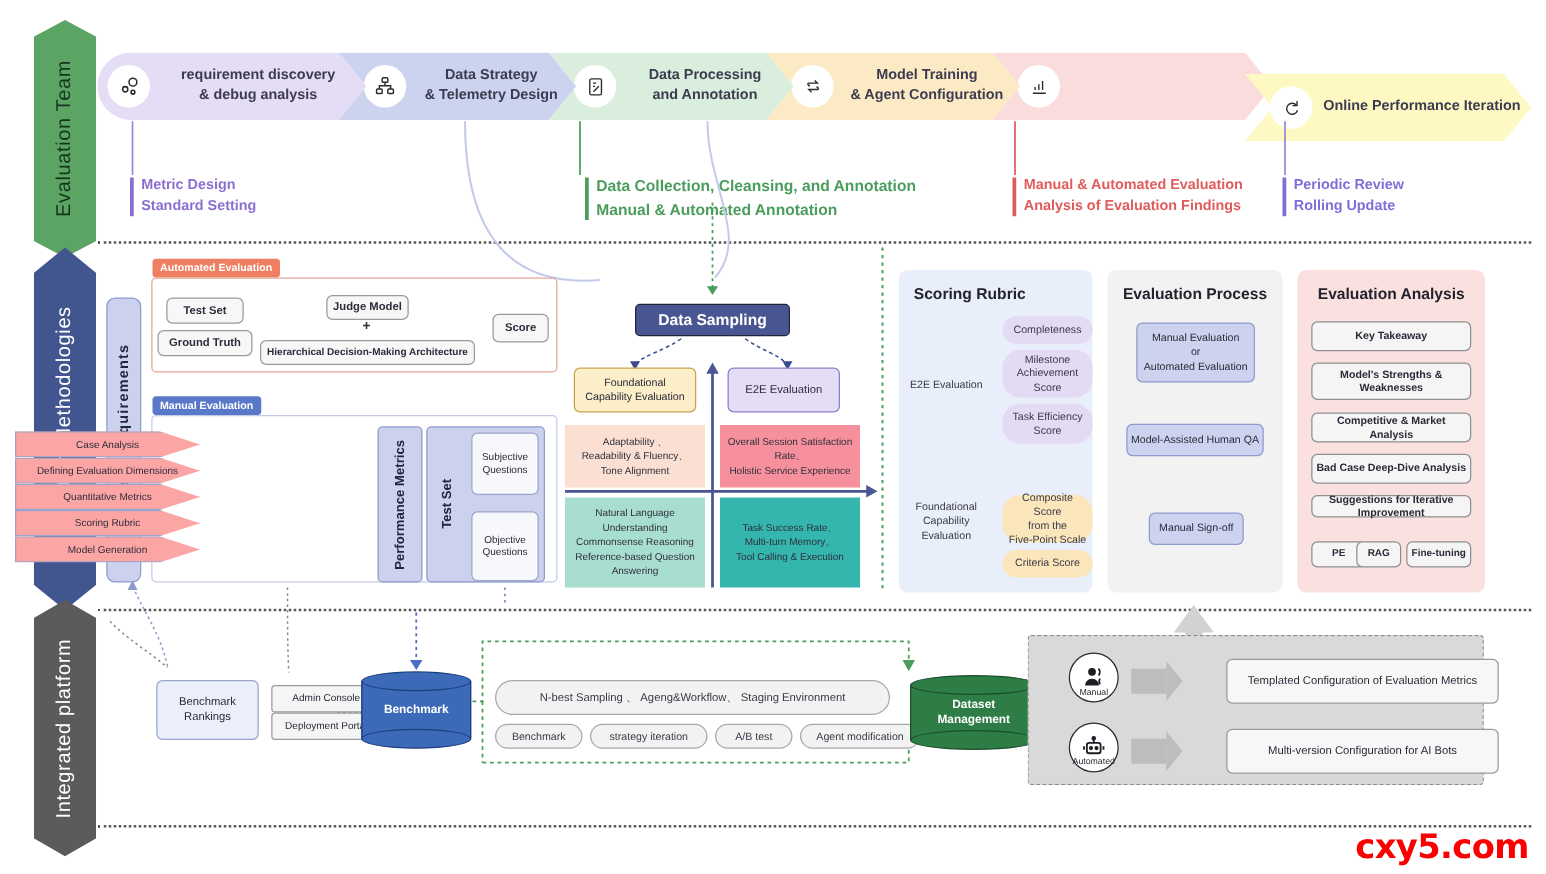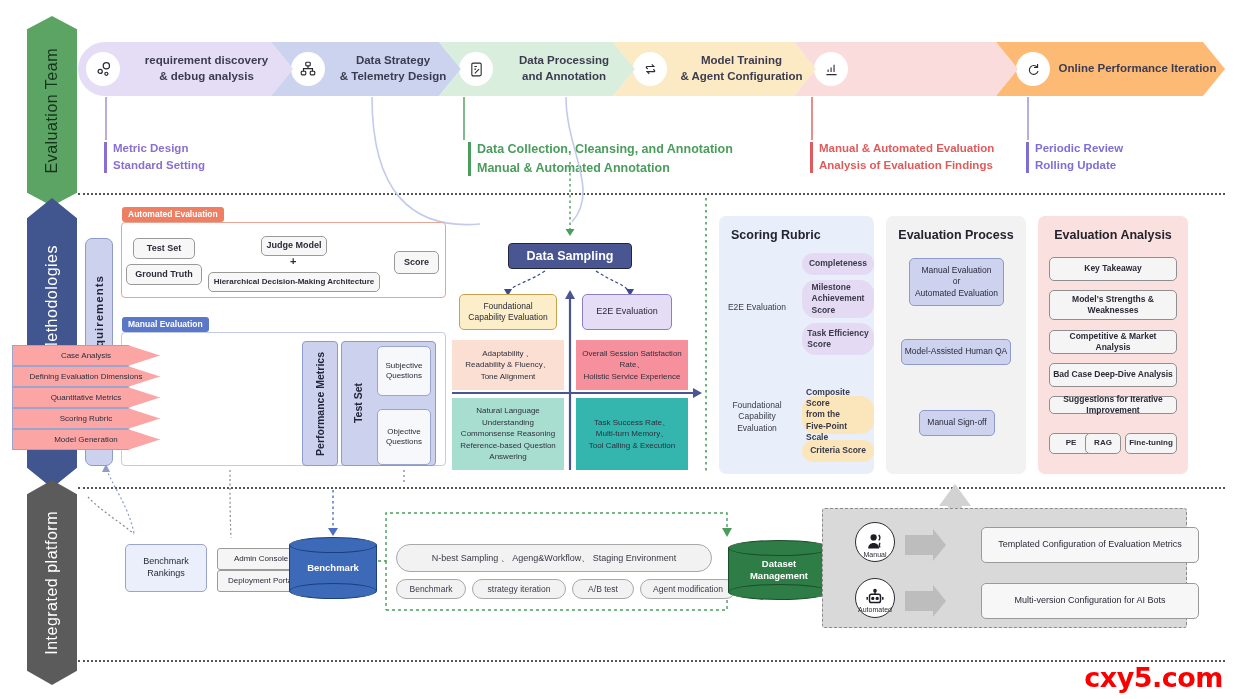--- a/index.html
+++ b/index.html
@@ -111,22 +111,22 @@
   .quad { position: absolute; font-size: 8px; color: #2f2f3d; line-height: 1.45;
     display: flex; align-items: center; justify-content: center; text-align: center; padding: 2px; }
 
   
   .panel { position: absolute; border-radius: 7px; }
   .panel > .ptitle {
     position: absolute; left: 0; right: 0; top: 12px; text-align: center;
     font-size: 12.5px; font-weight: bold; color: #23232e;
   }
   .pill { position: absolute; border-radius: 14px;
-    display: flex; align-items: center; justify-content: center; 
-    font-size: 8.5px; color: #3a3a48; line-height: 1.3; padding: 2px 4px; font-weight: bold; }
+    display: flex; align-items: center; justify-content: center; text-align: center;
+    font-size: 8.5px; color: #3a3a48; line-height: 1.3; padding: 2px 4px; }
   .pbox { position: absolute; background: #cdd3ef; border: 1px solid #8e99cc; border-radius: 5px;
     display: flex; align-items: center; justify-content: center; text-align: center;
     font-size: 8.5px; color: #2a2a38; line-height: 1.35; padding: 2px; }
   .abox { position: absolute; background: #f5f5f5; border: 1px solid #8f8f8f; border-radius: 5px;
     display: flex; align-items: center; justify-content: center; text-align: center;
     font-size: 8.5px; font-weight: bold; color: #2a2a38; line-height: 1.35; padding: 2px; }
 
   
   .rbox { position: absolute; border-radius: 5px;
     display: flex; align-items: center; justify-content: center; text-align: center;
@@ -238,22 +238,22 @@
 
     <div class="chev" style="left:716px;width:224px;background:#fbdcdc;
                 clip-path:polygon(0 0,202px 0,224px 50%,202px 100%,0 100%,22px 50%);">
       <div class="circle" style="margin-left:12px">
         <svg width="17" height="17" viewBox="0 0 20 20" fill="none" stroke="#2b2b33" stroke-width="1.3">
           <path d="M4 16h12M6 13v-3M9.5 13V7.5M13 13V4.5"></path>
         </svg>
       </div>
     </div>
 
-    <div class="chev" style="left:918px;width:229px;background:#fdba74;
-                clip-path:polygon(0 0,207px 0,229px 50%,207px 100%,0 100%,22px 50%);">
+    <div class="chev" style="left:918px;width:229px;background:#fef9c3;
+                clip-path:polygon(0 0,207px 0,229px 50%,207px 100%,0 100%,22px 50%);margin-top:17px;">
       <div class="circle" style="margin-left:12px">
         <svg width="17" height="17" viewBox="0 0 20 20" fill="none" stroke="#2b2b33" stroke-width="1.3">
           <path d="M14.5 7.5A5.2 5.2 0 1 0 15.3 12"></path>
           <path d="M14.8 3.4v4.2h-4.2"></path>
         </svg>
       </div>
       <div class="ctext">
         <div>Online Performance Iteration</div>
       </div>
     </div>

